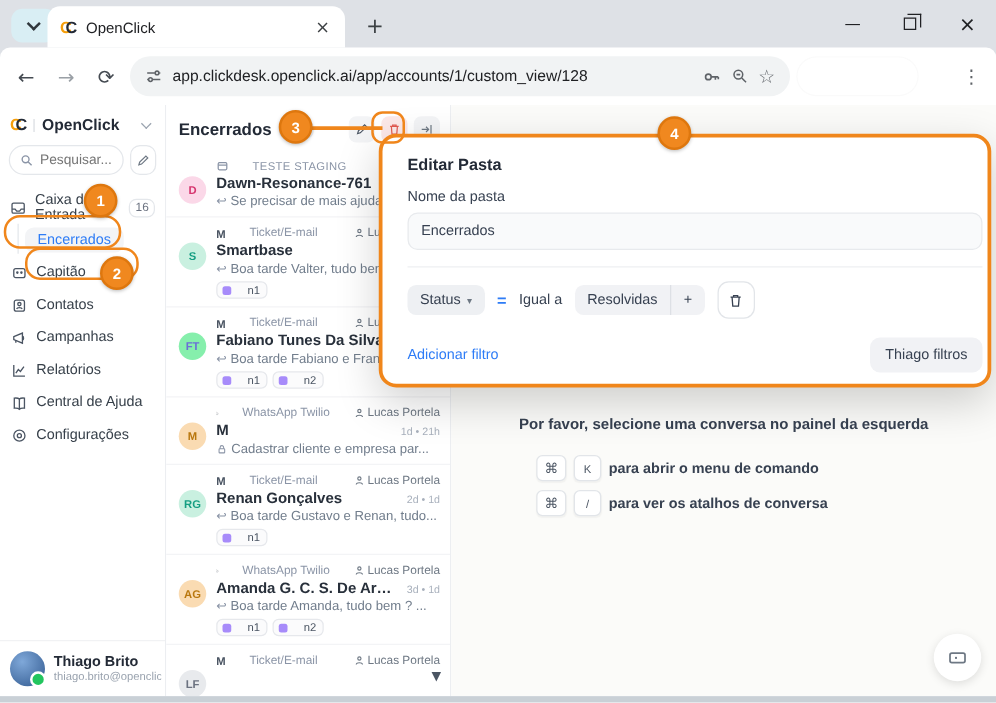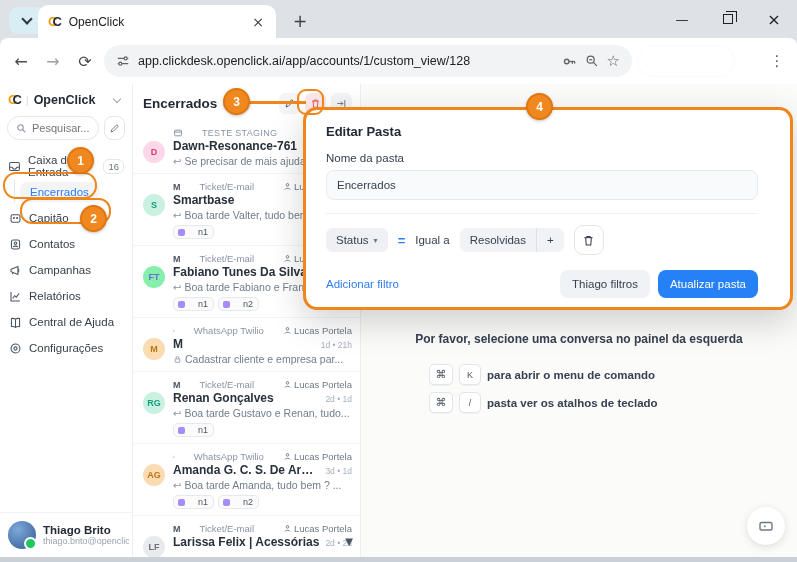--- a/index.html
+++ b/index.html
@@ -95,21 +95,21 @@
   .main { flex:1; background:#FBFBF9; position:relative; }
   .empty-text { position:absolute; top:248px; left:0; right:0; text-align:center; font-size:12px; font-weight:bold; color:#374151; }
   .shortcuts { position:absolute; top:280px; left:0; right:0; display:flex; flex-direction:column; gap:7px; align-items:center; }
   .sc-row { display:flex; align-items:center; gap:6px; width:300px; }
   .keycap { min-width:24px; height:21px; background:#fff; border:1px solid #E2E5E9; border-radius:5px; box-shadow:0 1px 1px rgba(0,0,0,0.04); display:flex; align-items:center; justify-content:center; font-size:11px; color:#4B5563; padding:0 4px; }
   .keycap.small { font-size:9px; min-width:22px; }
   .sc-text { font-size:11.5px; font-weight:bold; color:#374151; }
   .fab { position:absolute; right:12px; bottom:12px; width:38px; height:38px; border-radius:50%; background:#fff; box-shadow:0 2px 8px rgba(0,0,0,0.12); display:flex; align-items:center; justify-content:center; }
 
   
-  .modal { position:absolute; left:303px; top:107px; width:490px; height:203px; background:#fff; border:3px solid #F0861B; border-radius:14px; box-shadow:0 12px 34px rgba(0,0,0,0.18); padding:14px 32px 12px 20px; z-index:5; }
+  .modal { position:absolute; left:303px; top:107px; width:490px; height:203px; background:#fff; border:3px solid #F0861B; border-radius:14px; box-shadow:0 12px 34px rgba(0,0,0,0.18); padding:14px 4px 12px 20px; z-index:5; }
   .m-title { font-size:13px; font-weight:bold; color:#232A36; }
   .m-label { font-size:11.5px; color:#374151; margin-top:13px; }
   .m-input { margin-top:6px; width:100%; height:30px; background:#F9FAFB; border:1px solid #E8EAED; border-radius:8px; padding:0 10px; font-size:11.5px; color:#374151; font-family:inherit; outline:none; }
   .m-div { border:none; border-top:1px solid #EEF0F2; margin:13px 0 11px 0; }
   .filter-row { display:flex; align-items:center; gap:10px; }
   .chip { background:#EEF0F3; border-radius:7px; padding:6px 10px; font-size:11.5px; color:#374151; display:inline-flex; align-items:center; gap:5px; }
   .equals { color:#2E7CF6; font-weight:bold; font-size:13px; }
   .op-text { font-size:11.5px; color:#374151;text-align:right; }
   .value-chip { background:#F1F2F5; border-radius:7px; display:inline-flex; align-items:stretch; font-size:11.5px; color:#374151; overflow:hidden; }
   .value-chip .vseg { padding:6px 10px; display:flex; align-items:center; }
@@ -551,42 +551,38 @@
           <span class="agent">
               <svg class="ic" width="9" height="9" viewBox="0 0 16 16">
                 <g stroke="#6E7884" stroke-width="1.6" fill="none">
                   <circle cx="8" cy="5" r="2.3"></circle>
                   <path d="M3.5 13.5c.6-3.4 8.4-3.4 9 0"></path>
                 </g>
               </svg>
               <span>Lucas Portela</span>
             </span>
         </div>
-        <div class="cline2">
-            <span class="cname">Larissa Felix | Acessórias</span>
-            <span class="ctime">2d • 2d</span>
-          </div>
       </div>
     </div>
 
     <div class="scroll-arrow glyph">▼</div>
   </div>
 
   <div class="main">
     <div class="empty-text">Por favor, selecione uma conversa no painel da esquerda</div>
     <div class="shortcuts">
       <div class="sc-row">
         <span class="keycap glyph">⌘</span>
         <span class="keycap small">K</span>
         <span class="sc-text">para abrir o menu de comando</span>
       </div>
       <div class="sc-row">
         <span class="keycap glyph">⌘</span>
         <span class="keycap small">/</span>
-        <span class="sc-text">pasta ver os atalhos de teclado</span>
+        <span class="sc-text">para ver os atalhos de conversa</span>
       </div>
     </div>
     <div class="fab">
       <svg class="ic" width="16" height="16" viewBox="0 0 16 16">
           <g stroke="#6E7884" stroke-width="1.4" fill="none">
             <rect x="2" y="4.5" width="12" height="7.5" rx="1.5"></rect>
             <rect x="6" y="7.5" width="1.6" height="1.6" fill="#6E7884" stroke="none"></rect>
           </g>
         </svg>
     </div>
@@ -616,21 +612,20 @@
             <path d="M6 4.5V3h4v1.5"></path>
             <path d="M4.5 4.5l.7 9h5.6l.7-9"></path>
           </g>
         </svg>
     </span>
   </div>
   <div class="m-footer">
     <span class="add-filter">Adicionar filtro</span>
     <span class="m-btns">
       <button class="btn gray">Thiago filtros</button>
-      <button class="btn blue">Atualizar pasta</button>
     </span>
   </div>
 </div>
 
 <div class="ann-box" style="left:3px; top:172px; width:94px; height:27px; border-radius:13px;"></div>
 <div class="ann-badge" style="left:67px; top:147px;">1</div>
 
 <div class="ann-box" style="left:20px; top:198px; width:91px; height:26px; border-radius:12px;"></div>
 <div class="ann-badge" style="left:80px; top:205px;">2</div>
 

